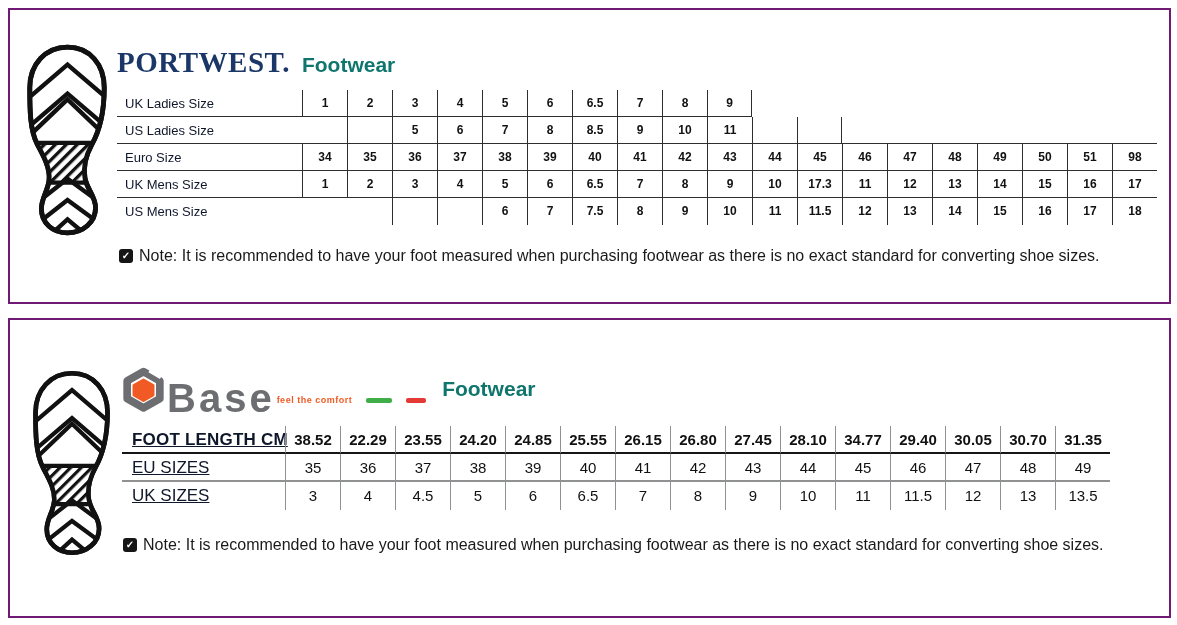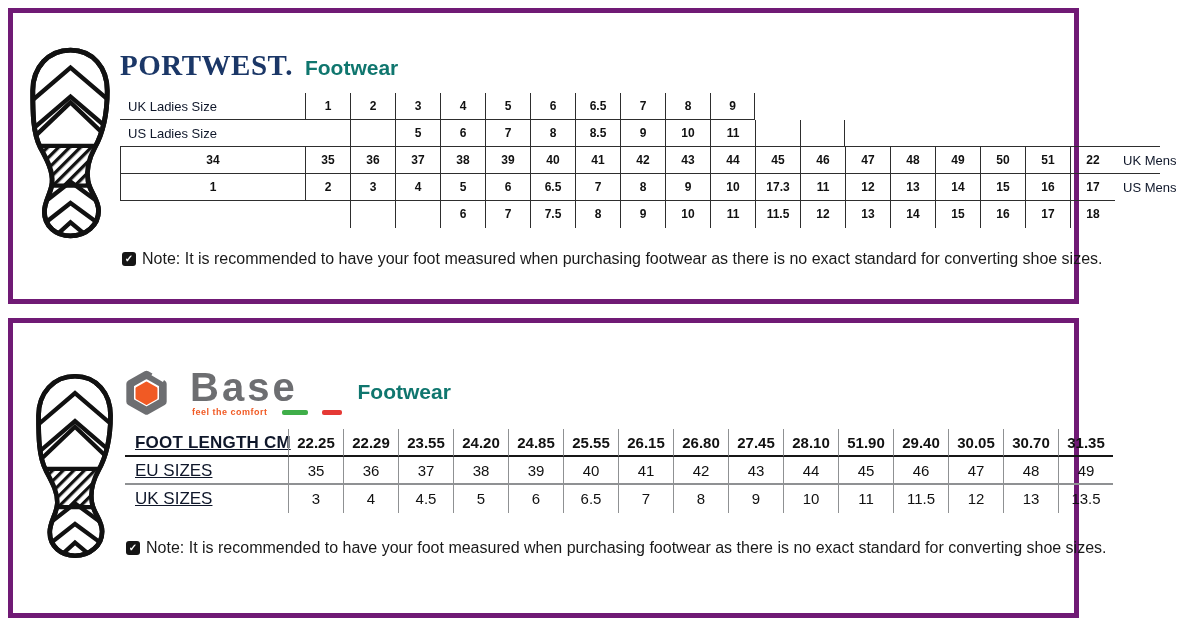--- a/index.html
+++ b/index.html
@@ -1,38 +1,38 @@
 <!DOCTYPE html>
 <html><head>
 <meta charset="utf-8">
 <style>
   * { margin: 0; padding: 0; box-sizing: border-box; }
   html, body { width: 1177px; height: 625px; background: #fff; overflow: hidden;
                font-family: "Liberation Sans", sans-serif; }
-  .panel { position: absolute; left: 8px; width: 1071px; background: #fff;
-           border: 5px solid #701a75; }
+  .panel { position: absolute; left: 8px; width: 1163px; background: #fff;
+           border: 2px solid #701a75; }
   .panel-1 { top: 8px;   height: 296px; }
   .panel-2 { top: 318px; height: 300px; }
 
   .footprint { position: absolute; }
   .panel-1 .footprint { left: 13px; top: 31px; width: 89px; height: 198px; }
   .panel-2 .footprint { left: 19px; top: 47px; width: 86px; height: 192px; }
 
   
   .pw-header { position: absolute; left: 107px; top: 36px; display: flex;
                align-items: baseline; gap: 12px; }
   .pw-brand { font-family: "Liberation Serif", serif; font-weight: bold;
               font-size: 29px; color: #1b3767; letter-spacing: 0.5px; }
   .header-suffix { font-size: 21px; font-weight: bold; color: #0f766e; }
 
   
   .base-header { position: absolute; left: 110px; top: 47px; display: flex;
                  align-items: flex-end; }
   .base-hex { width: 47px; height: 47px; }
-  .base-word-wrap { margin-left: 20px; display: flex; flex-direction: column; }
+  .base-word-wrap { margin-left: 0; display: flex; flex-direction: row; }
   .base-word { font-size: 40px; font-weight: bold; color: #6d6e71;
                letter-spacing: 3px; line-height: 32px; }
   .base-tagrow { display: flex; align-items: center; gap: 14px; margin-top: 4px;
                  margin-left: 2px; }
   .base-tagline { font-size: 9px; font-weight: bold; color: #f15a24;
                   letter-spacing: 0.5px; white-space: nowrap; }
   .dash { height: 5px; border-radius: 2px; display: inline-block; }
   .dash-green { width: 26px; background: #3fae49; }
   .dash-red   { width: 20px; background: #e53935; }
   .base-header .header-suffix { margin-left: 16px; margin-bottom: 13px; font-size: 21px; }
@@ -139,39 +139,40 @@
       <div class="cell bl bb-dark">11</div>
       <div class="cell bl bb-dark"></div>
       <div class="cell bl br bb-dark"></div>
       <div class="cell bb-dark"></div>
       <div class="cell bb-dark"></div>
       <div class="cell bb-dark"></div>
       <div class="cell bb-dark"></div>
       <div class="cell bb-dark"></div>
       <div class="cell bb-dark"></div>
       <div class="cell bb-dark"></div>
+      <div class="lbl bb-dark">Euro Size</div>
       <div class="cell bl bb-dark">34</div>
       <div class="cell bl bb-dark">35</div>
       <div class="cell bl bb-dark">36</div>
       <div class="cell bl bb-dark">37</div>
       <div class="cell bl bb-dark">38</div>
       <div class="cell bl bb-dark">39</div>
       <div class="cell bl bb-dark">40</div>
       <div class="cell bl bb-dark">41</div>
       <div class="cell bl bb-dark">42</div>
       <div class="cell bl bb-dark">43</div>
       <div class="cell bl bb-dark">44</div>
       <div class="cell bl bb-dark">45</div>
       <div class="cell bl bb-dark">46</div>
       <div class="cell bl bb-dark">47</div>
       <div class="cell bl bb-dark">48</div>
       <div class="cell bl bb-dark">49</div>
       <div class="cell bl bb-dark">50</div>
       <div class="cell bl bb-dark">51</div>
-      <div class="cell bl bb-dark">22</div>
+      <div class="cell bl bb-dark">98</div>
       <div class="lbl bb-dark">UK Mens Size</div>
       <div class="cell bl bb-dark">1</div>
       <div class="cell bl bb-dark">2</div>
       <div class="cell bl bb-dark">3</div>
       <div class="cell bl bb-dark">4</div>
       <div class="cell bl bb-dark">5</div>
       <div class="cell bl bb-dark">6</div>
       <div class="cell bl bb-dark">6.5</div>
       <div class="cell bl bb-dark">7</div>
       <div class="cell bl bb-dark">8</div>
@@ -230,31 +231,31 @@
         <span class="base-tagline">feel the comfort</span>
         <span class="dash dash-green"></span>
         <span class="dash dash-red"></span>
       </span>
     </div>
     <span class="header-suffix">Footwear</span>
   </div>
 
   <div class="size-table t2">
       <div class="lbl b bb-dark">FOOT LENGTH CM</div>
-      <div class="cell b bl bb-dark">22.25</div>
+      <div class="cell b bl bb-dark">38.52</div>
       <div class="cell b bl bb-dark">22.29</div>
       <div class="cell b bl bb-dark">23.55</div>
       <div class="cell b bl bb-dark">24.20</div>
       <div class="cell b bl bb-dark">24.85</div>
       <div class="cell b bl bb-dark">25.55</div>
       <div class="cell b bl bb-dark">26.15</div>
       <div class="cell b bl bb-dark">26.80</div>
       <div class="cell b bl bb-dark">27.45</div>
       <div class="cell b bl bb-dark">28.10</div>
-      <div class="cell b bl bb-dark">51.90</div>
+      <div class="cell b bl bb-dark">34.77</div>
       <div class="cell b bl bb-dark">29.40</div>
       <div class="cell b bl bb-dark">30.05</div>
       <div class="cell b bl bb-dark">30.70</div>
       <div class="cell b bl bb-dark">31.35</div>
       <div class="lbl bb-gray">EU SIZES</div>
       <div class="cell bl bb-gray">35</div>
       <div class="cell bl bb-gray">36</div>
       <div class="cell bl bb-gray">37</div>
       <div class="cell bl bb-gray">38</div>
       <div class="cell bl bb-gray">39</div>

